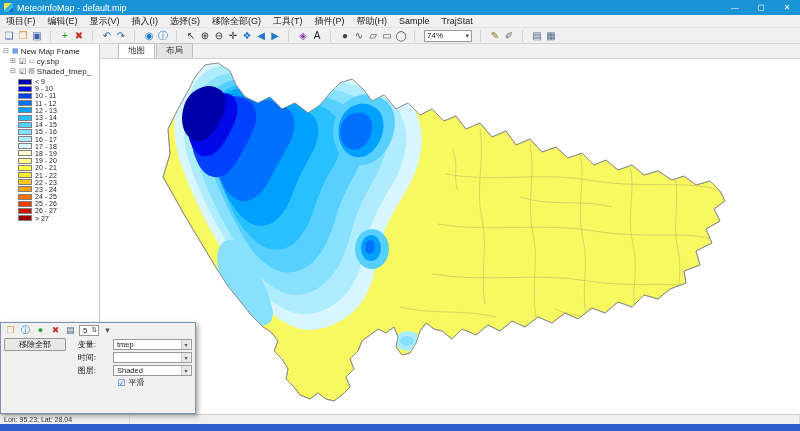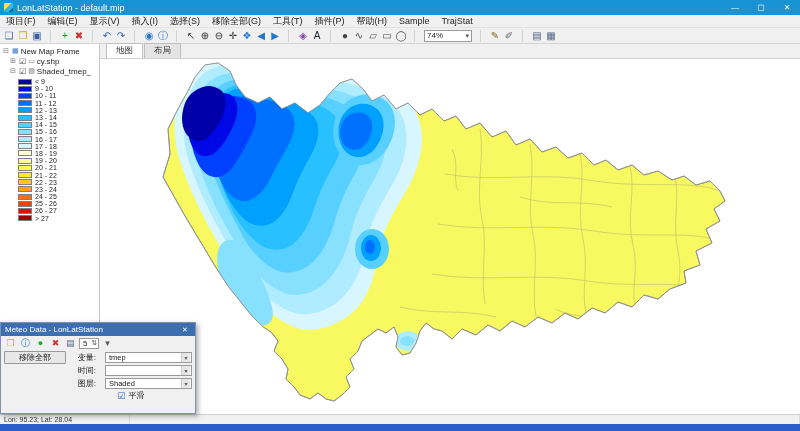--- a/index.html
+++ b/index.html
@@ -30,61 +30,61 @@
   .tree-row.child { margin-left:7px; }
   .expander { font-size:7px; color:#777; width:8px; text-align:center; }
   .chk { font-size:8px; color:#444; }
   .layer-icon { font-size:7px; color:#777; }
   .legend-list { margin-top:2px; }
   .leg-row { display:flex; align-items:center; gap:3px; height:7.2px; margin-left:16px; }
   .leg-swatch { width:14px; height:6px; border:1px solid #808080; flex:0 0 auto; }
   .leg-label { font-size:7px; color:#222; white-space:nowrap; transform-origin:left center; }
 
   .map-panel { flex:1; display:flex; flex-direction:column; background:#fff; min-width:0; }
-  .tabs { height:15px; background:#f0f0f0; display:flex; align-items:flex-end; padding-left:6px; border-bottom:1px solid #d0d0d0; gap:1px; }
+  .tabs { height:15px; background:#f0f0f0; display:flex; align-items:flex-end; padding-left:18px; border-bottom:1px solid #d0d0d0; gap:1px; }
   .tab { font-size:8.5px; padding:1px 9px 1px 9px; border:1px solid #c0c0c0; border-bottom:none; background:#e4e4e4; color:#333; }
   .tab.active { background:#fff; }
   .map-canvas-wrap { flex:1; position:relative; }
   .map-canvas-wrap svg { position:absolute; inset:0; width:100%; height:100%; }
 
   
   .dialog { position:absolute; left:0; top:322px; width:196px; height:92px; background:#f0f0f0; border:1px solid #7d93ad; box-shadow:2px 2px 5px rgba(0,0,0,.35); z-index:10; display:flex; flex-direction:column; }
   .dlg-title { height:13px; color:#fff; font-size:8px; display:flex; align-items:center; padding:0 4px; flex:0 0 auto; }
   .dlg-close { margin-left:auto; font-size:7px; width:12px; text-align:center; }
   .dlg-toolbar { height:14px; display:flex; align-items:center; gap:2px; padding:0 3px; flex:0 0 auto; }
   .dlg-toolbar .tb-icon { width:13px; height:12px; font-size:9px; }
   .dlg-spin { width:20px; height:11px; background:#fff; border:1px solid #999; font-size:8px; display:flex; align-items:center; justify-content:space-between; padding:0 1px 0 3px; }
   .dlg-spin .spn { font-size:7px; color:#555; }
   .dlg-body { flex:1; display:flex; gap:4px; padding:1px 3px 3px 3px; min-height:0; }
   .dlg-left { width:62px; display:flex; flex-direction:column; gap:3px; flex:0 0 auto; }
   .file-list { flex:1; background:#fff; border:1px solid #999; font-size:7.5px; padding:1px 2px; overflow:hidden; }
   .file-item { white-space:nowrap; }
   .remove-btn { height:13px; font-size:8px; background:#e8e8e8; border:1px solid #999; border-radius:1px; display:flex; align-items:center; justify-content:center; }
   .dlg-form { flex:1; display:flex; flex-direction:column; gap:1px; min-width:0; }
-  .form-row { display:flex; align-items:center; gap:9px; height:12px;justify-content:center; }
+  .form-row { display:flex; align-items:center; gap:17px; height:12px;justify-content:center; }
   .form-label { width:26px; text-align:right; font-size:8px; flex:0 0 auto; white-space:nowrap; }
   .form-select { flex:1; height:11px; background:#fff; border:1px solid #999; font-size:7.5px; display:flex; align-items:center; justify-content:space-between; padding:0 1px 0 3px; min-width:0; }
   .sel-val { white-space:nowrap; overflow:hidden; }
   .sel-arrow { color:#555; font-size:6px; background:#e6e6e6; width:9px; height:9px; display:flex; align-items:center; justify-content:center; border-left:1px solid #ccc; flex:0 0 auto; }
   .smooth-row { display:flex; align-items:center; justify-content:center; gap:3px; height:11px; font-size:8px; }
   .smooth-chk { color:#2a62c8; font-size:9px; }
 
   
   .statusbar { position:absolute; left:0; right:0; bottom:7px; height:10px; background:#f0f0f0; border-top:1px solid #d0d0d0; font-size:7px; display:flex; align-items:center; color:#333; }
   .status-cell { padding:0 4px; height:100%; display:flex; align-items:center; border-right:1px solid #dadada; }
   .status-cell.coords { width:130px; flex:0 0 auto; }
   .status-fill { flex:1; }
   .taskbar { position:absolute; left:0; right:0; bottom:0; height:7px; }
 </style>
 </head>
 <body>
 
 <div class="titlebar" style="background: rgb(25, 147, 212);">
   <span class="app-icon"></span>
-  <span class="win-title">LonLatStation - default.mip</span>
+  <span class="win-title">MeteoInfoMap - default.mip</span>
   <span class="win-btns">
     <span class="win-btn">—</span>
     <span class="win-btn">▢</span>
     <span class="win-btn close">✕</span>
   </span>
 </div>
 
 <div class="menubar">
 
     <span class="menu-item">项目(F)</span>
@@ -377,24 +377,20 @@
           <ellipse cx="307" cy="282" rx="7" ry="5" fill="#88e0ff"></ellipse>
         </g>
 
         <use href="#prov-shape" fill="none" stroke-width="0.8" stroke="#8a8a8a"></use>
       </svg>
     </div>
   </div>
 </div>
 
 <div class="dialog">
-  <div class="dlg-title" style="background: rgb(61, 110, 176);">
-    <span>Meteo Data - LonLatStation</span>
-    <span class="dlg-close">✕</span>
-  </div>
   <div class="dlg-toolbar">
     <span style="display:flex;align-items:center;gap:2px;">
 
         <span class="tb-icon" style="color: rgb(217, 163, 60);">❒</span>
 
         <span class="tb-icon" style="color: rgb(34, 119, 204);">ⓘ</span>
 
         <span class="tb-icon" style="color: rgb(34, 170, 34);">●</span>
 
         <span class="tb-icon" style="color: rgb(204, 51, 51);">✖</span>

